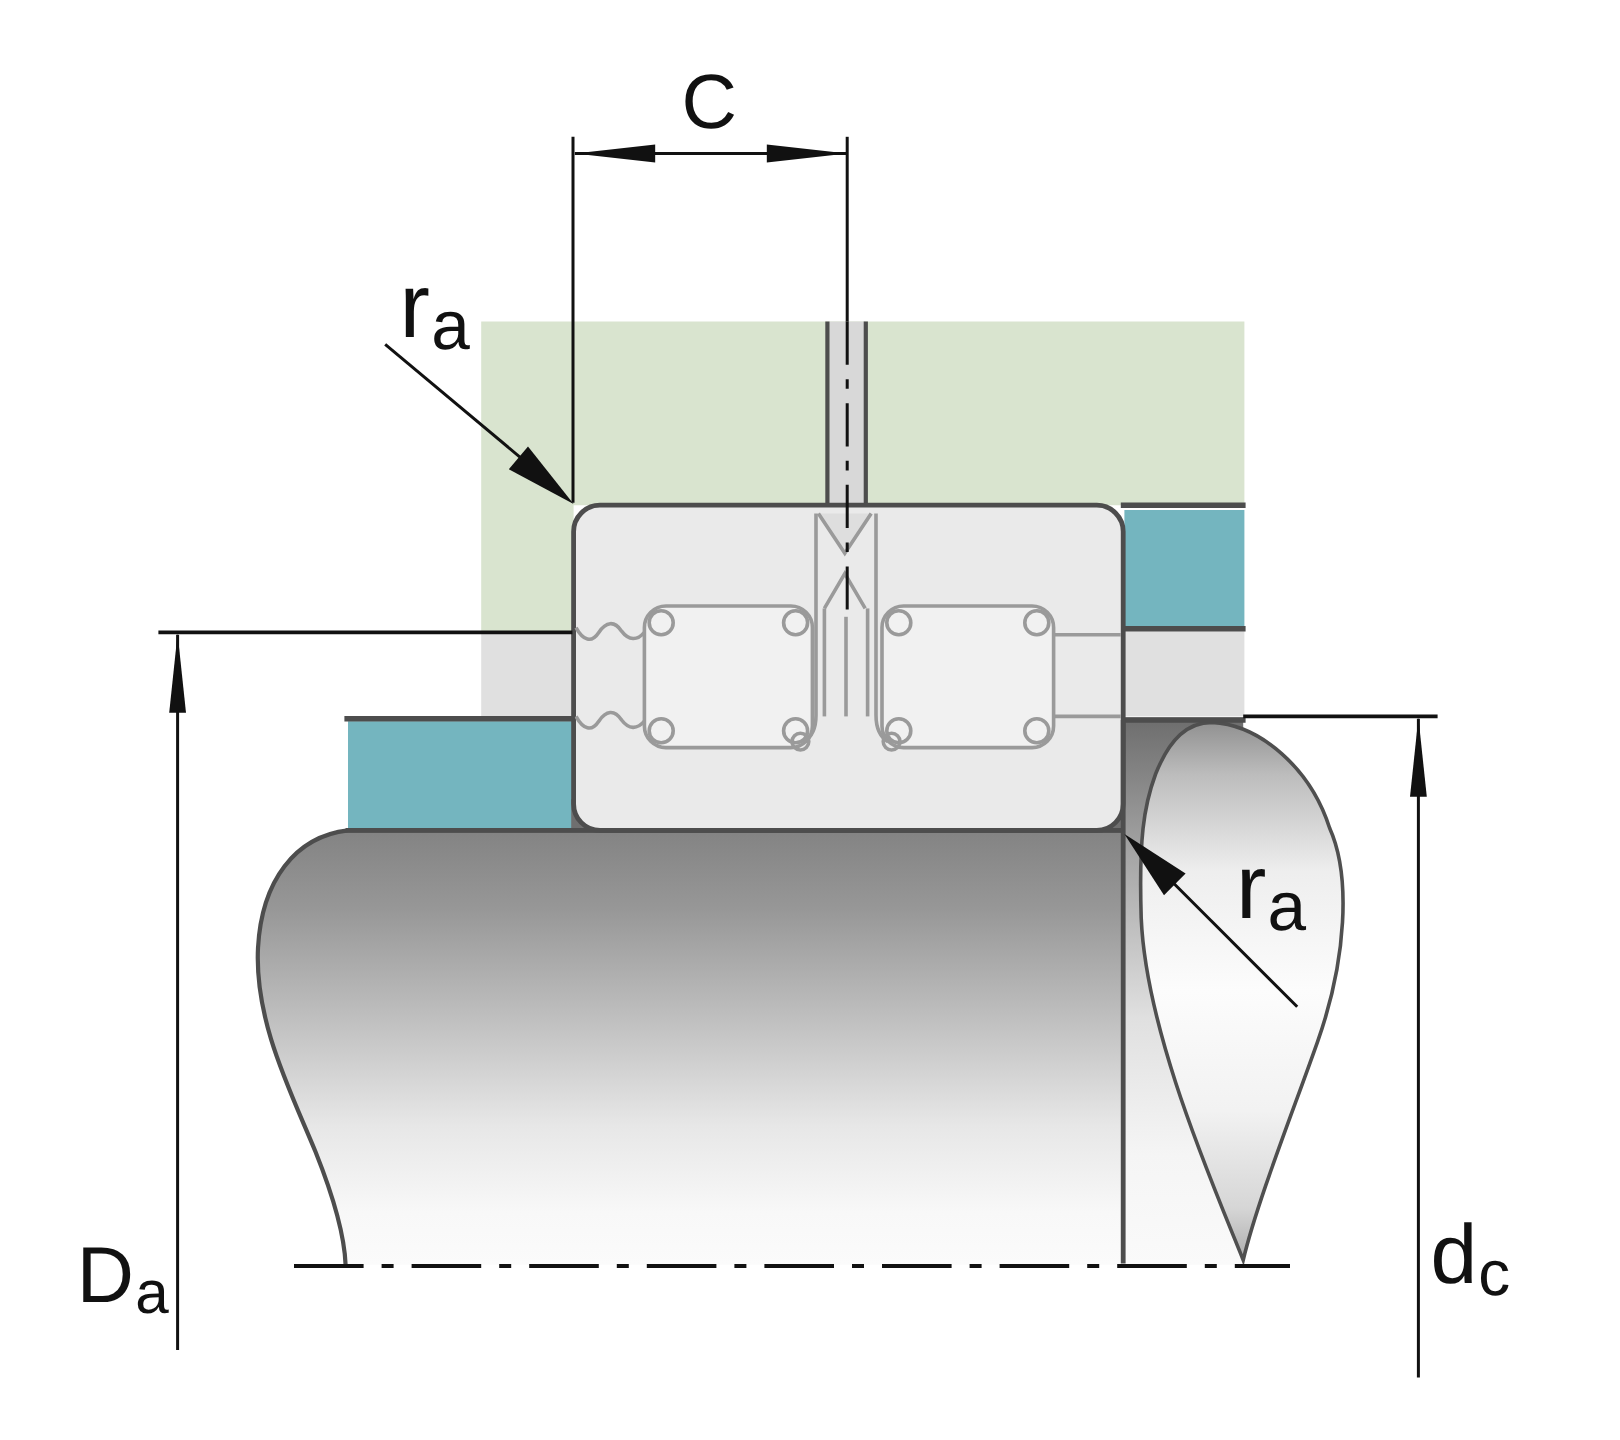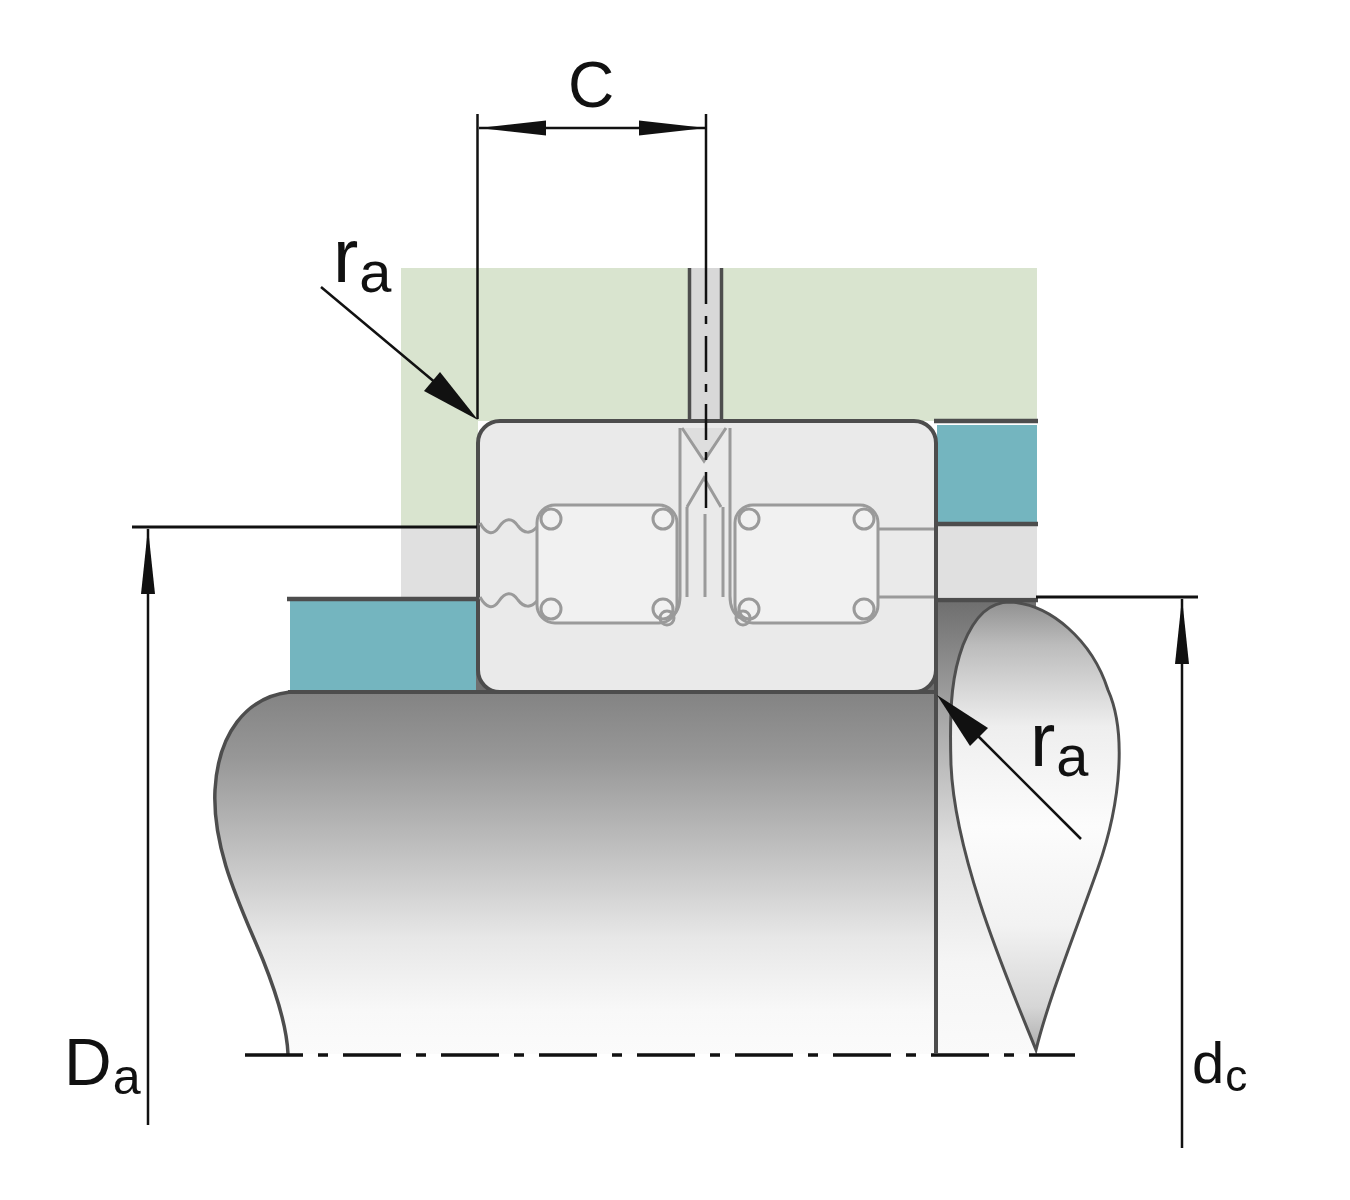--- a/index.html
+++ b/index.html
@@ -127,15 +127,15 @@
 </svg>
 
 <div class="lbl" style="left:568px;top:53px;font-size:64px;"><span>C</span></div>
 
 <div class="lbl" style="left:333px;top:218px;font-size:76px;"><span>r</span><span class="sub">a</span></div>
 
 <div class="lbl" style="left:1030px;top:702px;font-size:76px;"><span>r</span><span class="sub">a</span></div>
 
 <div class="lbl" style="left:64px;top:1014px;font-size:66px;margin-top:15px;"><span>D</span><span class="sub">a</span></div>
 
-<div class="lbl" style="left:1192px;top:1034px;font-size:58px;"><span>d</span><span class="sub">c</span></div>
+<div class="lbl" style="left:1192px;top:1010px;font-size:70px;"><span>d</span><span class="sub">c</span></div>
 
 </div>
 
 </body></html>

